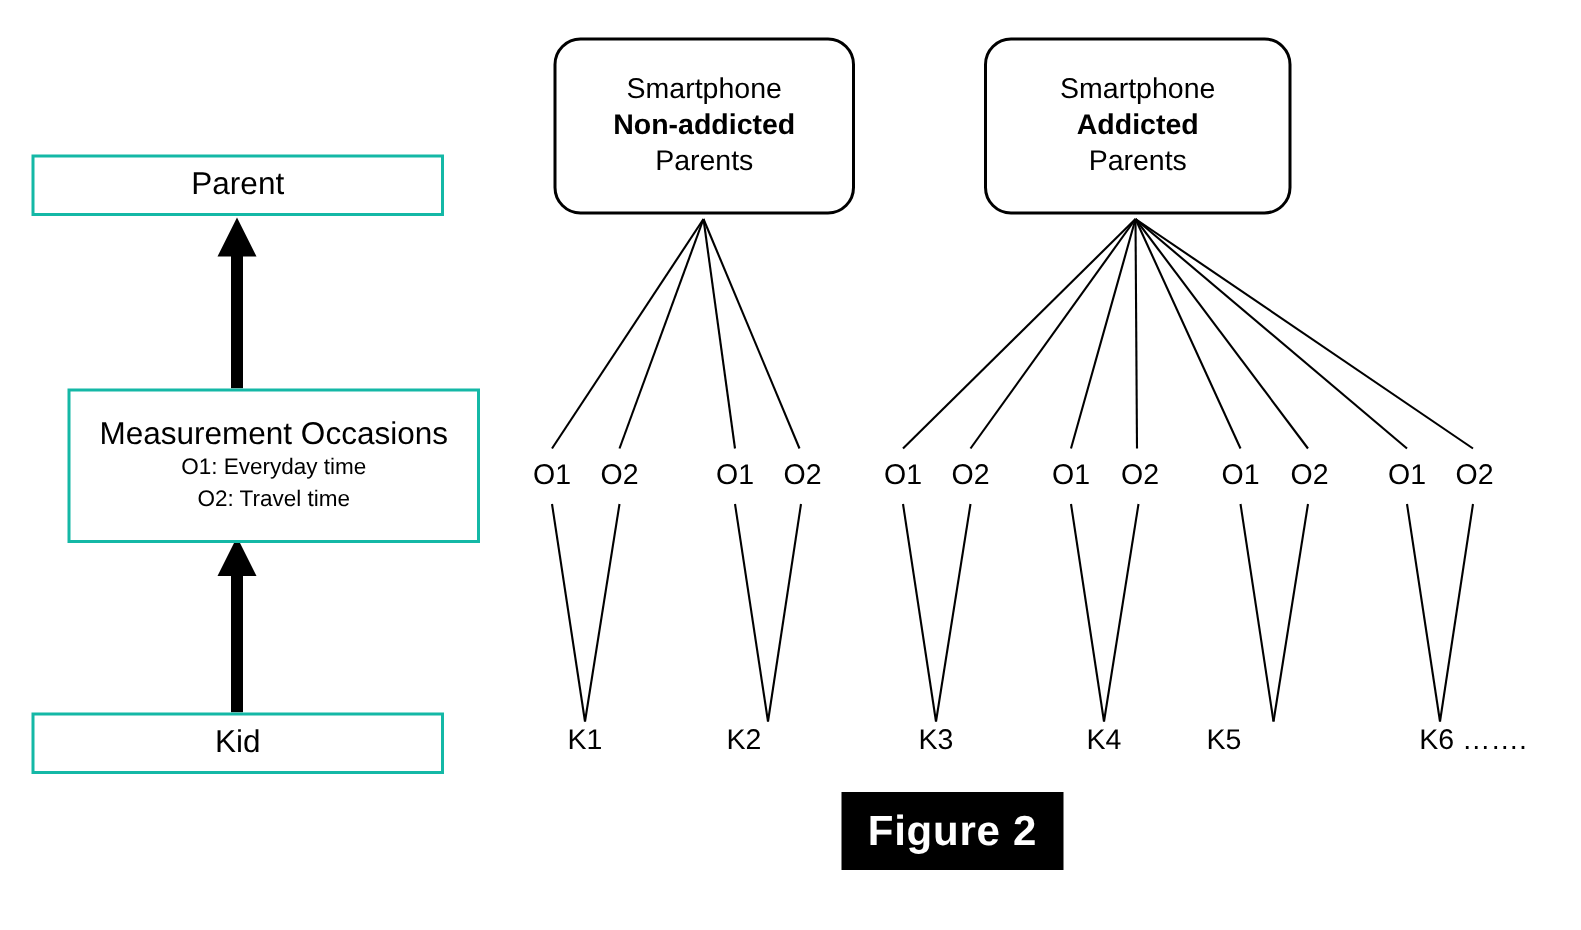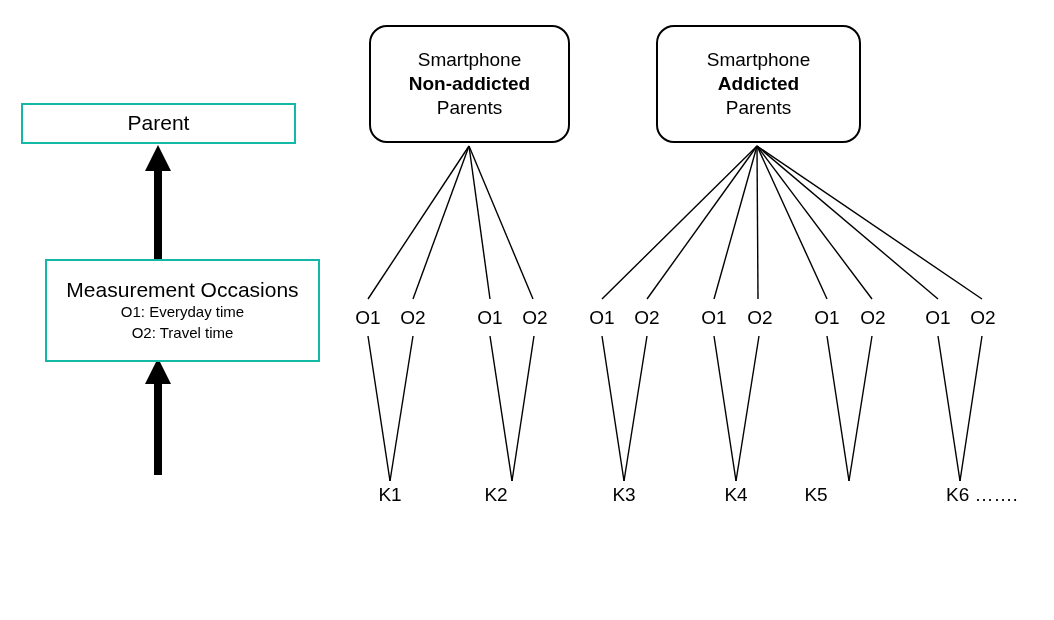--- a/index.html
+++ b/index.html
@@ -151,20 +151,23 @@
   <div class="lbox" id="box-parent">
     <div class="title">Parent</div>
   </div>
 
   <div class="lbox" id="box-measure">
     <div class="title">Measurement Occasions</div>
     <div class="sub">O1: Everyday time</div>
     <div class="sub">O2: Travel time</div>
   </div>
 
+  <div class="lbox" id="box-kid">
+    <div class="title">Kid</div>
+  </div>
 
   <div class="gbox" id="group-nonaddicted">
     <span>Smartphone</span>
     <span class="b">Non-addicted</span>
     <span>Parents</span>
   </div>
 
   <div class="gbox" id="group-addicted">
     <span>Smartphone</span>
     <span class="b">Addicted</span>
@@ -189,14 +192,15 @@
   <div class="olabel" style="left:938px;top:317px">O1</div>
   <div class="olabel" style="left:983px;top:317px">O2</div>
 
   <div class="klabel" style="left:390px;top:494px">K1</div>
   <div class="klabel" style="left:496px;top:494px">K2</div>
   <div class="klabel" style="left:624px;top:494px">K3</div>
   <div class="klabel" style="left:736px;top:494px">K4</div>
   <div class="klabel" style="left:816px;top:494px">K5</div>
   <div class="klabel" style="left:982px;top:494px">K6 …….</div>
 
+  <div class="figure-tag">Figure 2</div>
 
 </div>
 
 </body></html>

